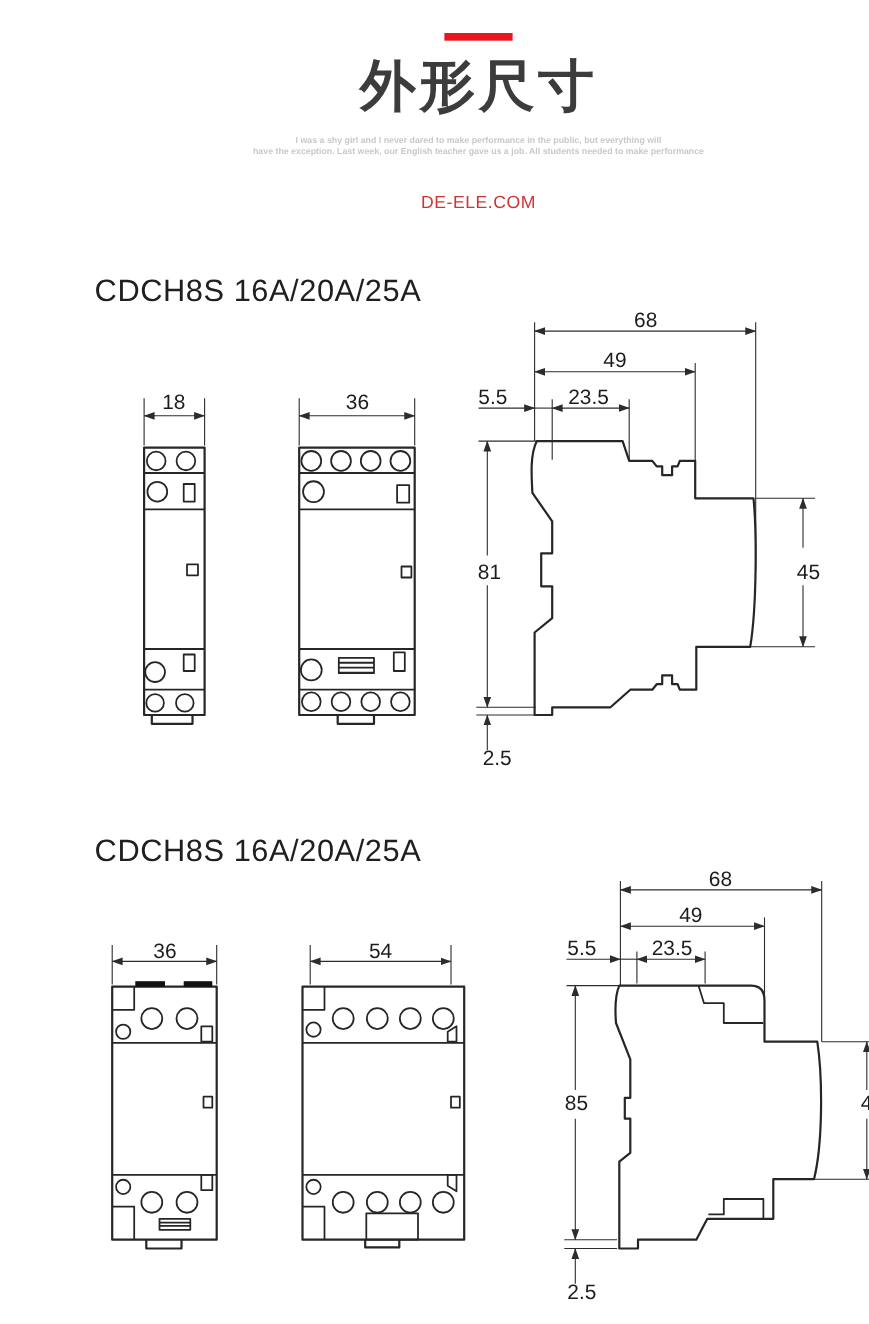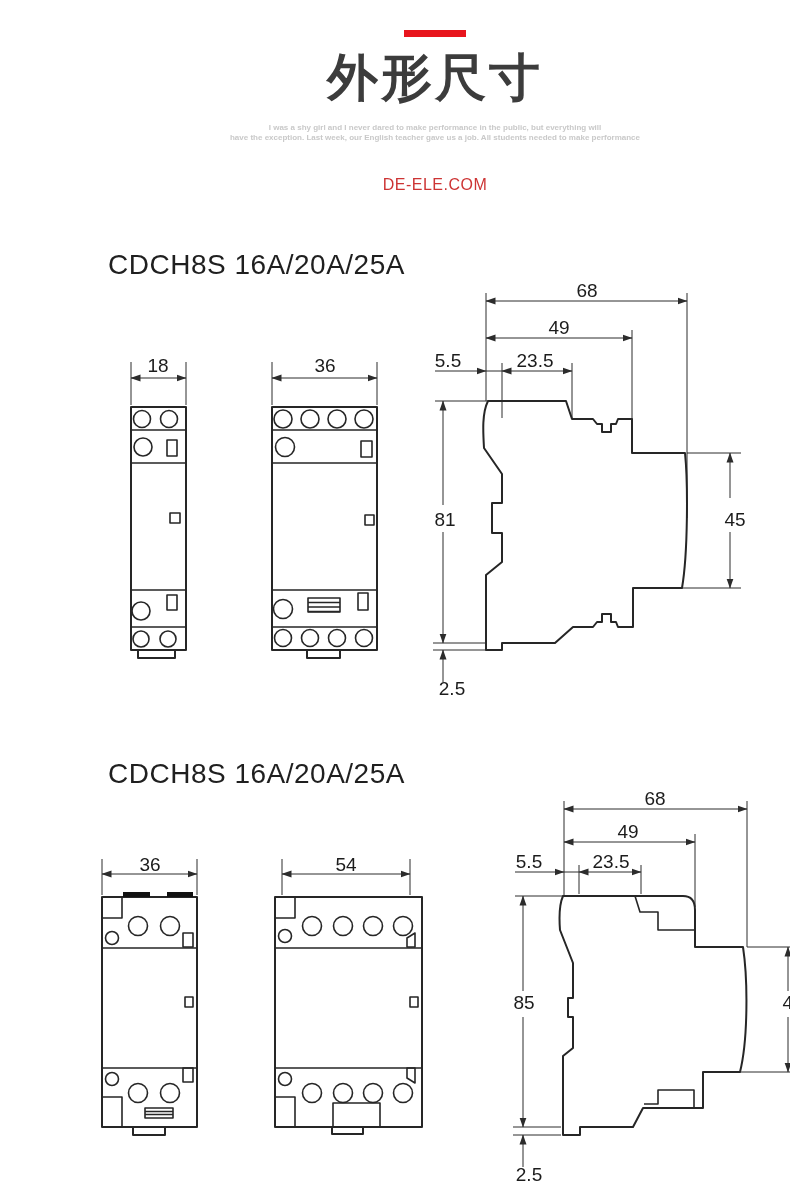--- a/index.html
+++ b/index.html
@@ -5,21 +5,21 @@
   html,body{margin:0;padding:0;background:#ffffff;}
   #page{position:relative;width:790px;height:1204px;background:#ffffff;overflow:hidden;
         font-family:"Liberation Sans",sans-serif;margin-left:40px;}
   .accent-bar{position:absolute;left:364px;top:30px;width:62px;height:7px;background:#e8151d;}
   .page-title{position:absolute;left:0;top:44px;width:100%;text-align:center;
         font-size:51px;font-weight:700;color:#3c3c3c;letter-spacing:3px;}
   .tagline{position:absolute;left:0;top:123px;width:100%;text-align:center;
         font-size:8px;line-height:9.5px;color:#c9c9c9;font-weight:700;}
   .brand{position:absolute;left:0;top:176px;width:100%;text-align:center;
         font-size:16px;color:#cd3434;letter-spacing:.5px;}
-  .model-heading{position:absolute;left:68px;font-size:28px;color:#1f1f1f;letter-spacing:.5px;}
+  .model-heading{position:absolute;left:46px;font-size:28px;color:#1f1f1f;letter-spacing:.5px;}
   #heading-1{top:249px;}
   #heading-2{top:758px;}
   svg.drawing{position:absolute;overflow:visible;}
   .dl{stroke:#2c2c2c;stroke-width:1;fill:none;}
   .ol{stroke:#262626;stroke-width:2;fill:none;stroke-linejoin:round;}
   .il{stroke:#262626;stroke-width:1.6;fill:none;stroke-linejoin:round;}
   .fillb{fill:#111111;stroke:none;}
   text.dt{font-family:"Liberation Sans",sans-serif;font-size:19px;fill:#1c1c1c;text-anchor:middle;}
 </style>
 </head>

